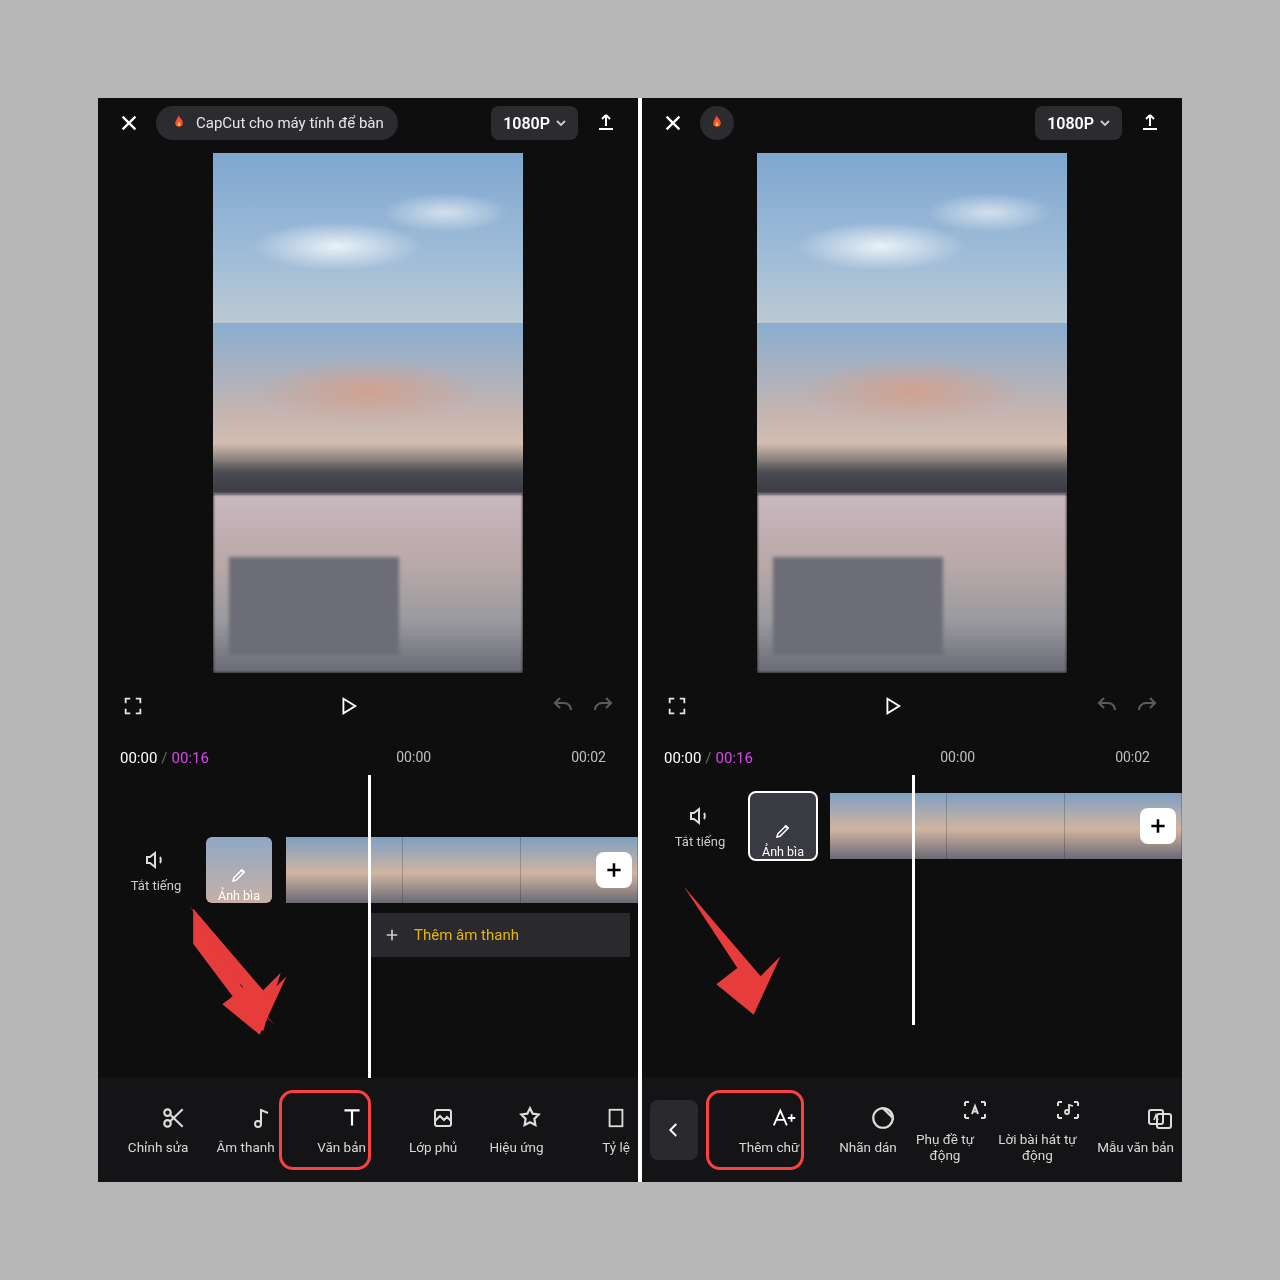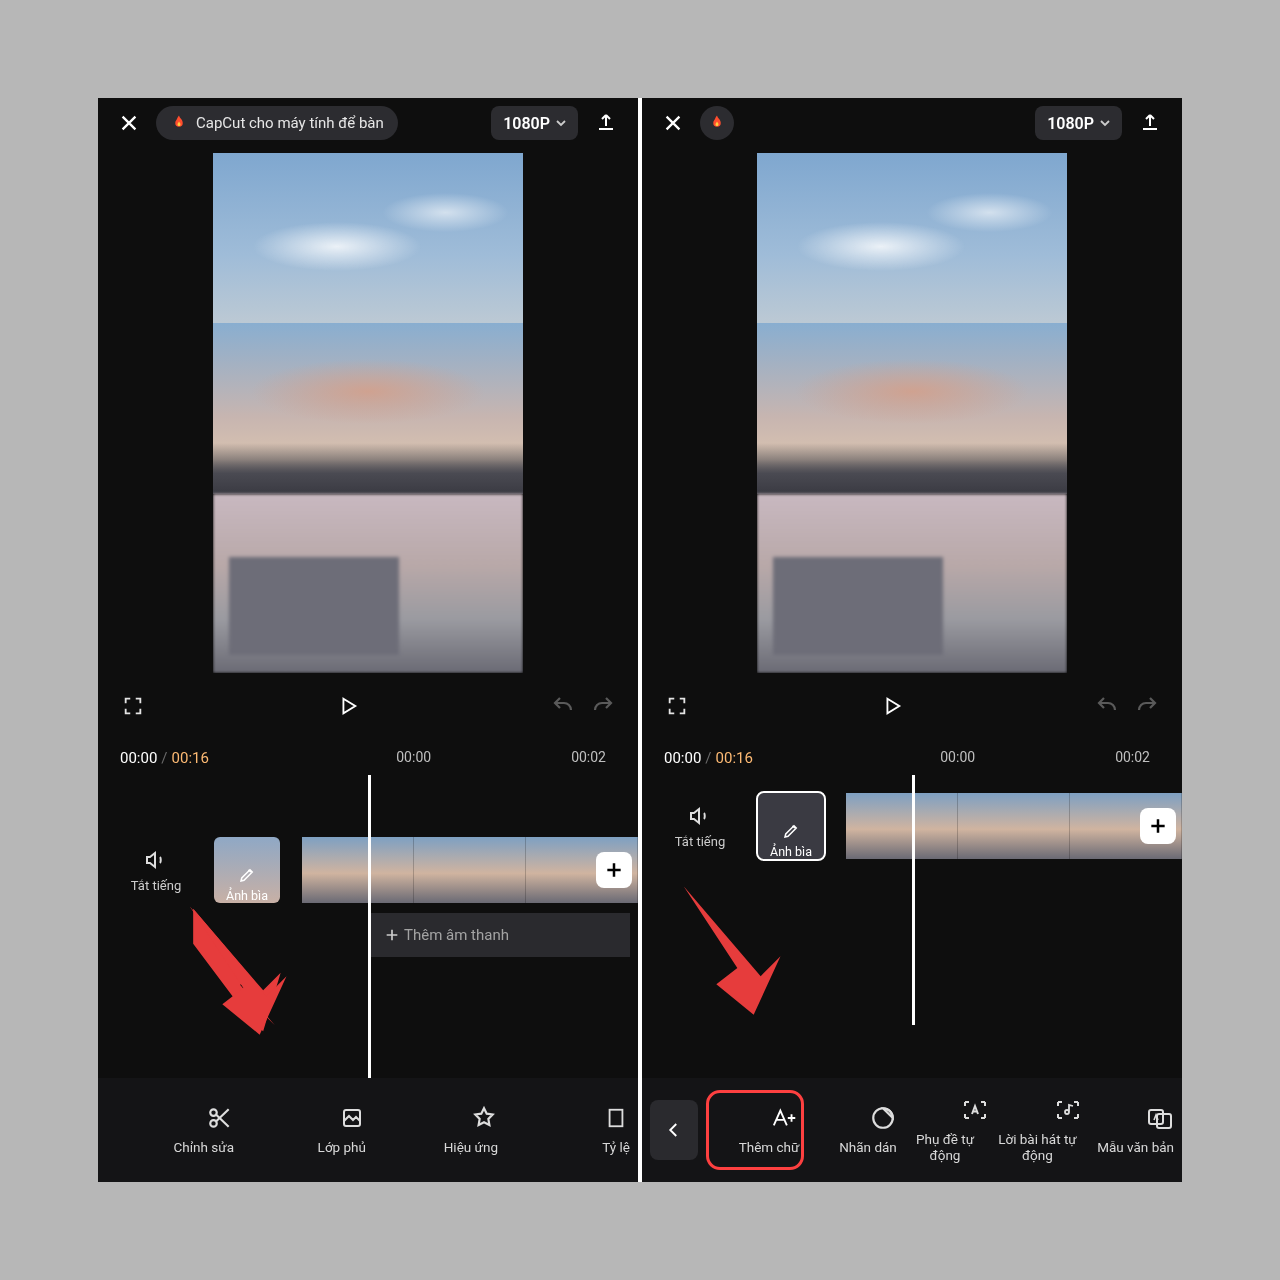--- a/index.html
+++ b/index.html
@@ -111,41 +111,41 @@
   .undo-redo { display:flex; gap:14px; color:#5a5a5a;}
   .time-row {
     height: 40px;
     display: flex;
     align-items: flex-start;
     padding: 0 22px;
     font-size: 15px;
     margin-top: 15px;
   }
   .time-cur { color: #fff;}
-  .time-tot { color: #fdba74;}
+  .time-tot { color: #d946ef;}
   .time-ticks { flex:1; display:flex; justify-content:flex-end; gap: 140px; margin-right:10px; color:#bfbfbf; font-size:14px;}
   .timeline-zone {
     flex: 1;
     position: relative;
     padding-left: 22px;
   }
   .playhead {
     position:absolute;
     left: 270px;
     top: -14px;
     bottom: 0;
     width: 3px;
     background: #fff;
     z-index: 5;
   }
   .pane.right .playhead { bottom: auto; height: 250px;}
   .tl-grid {
     display:flex;
     align-items:center;
-    gap: 22px;
+    gap: 14px;
     position:relative;
     margin-top: 10px;
   }
   .mute-col {
     width: 72px;
     text-align: center;
     color:#ccc;
     font-size:13px;
   }
   .mute-col .ic { display:flex;justify-content:center;margin-bottom:6px;}
@@ -177,23 +177,23 @@
     display:flex;align-items:center;justify-content:center;
     color:#000; z-index:6;
   }
   .audio-row {
     margin-top: 10px;
     margin-left: 250px;
     background:#2a2a2e;
     height:44px;
     display:flex;align-items:center;
     padding:8px 14px;
-    gap:4px;
+    gap:14px;
     font-size:15px;
-    color:#a3a3a3;
+    color:#eab308;
     width: 260px;
   }
   .red-arrow {
     position:absolute;
     width:120px;height:140px;
     z-index:8;
   }
   .bottom-toolbar {
     height: 104px;
     background:#141416;
@@ -360,20 +360,36 @@
             <svg width="26" height="26" viewBox="0 0 24 24" fill="none" stroke="#ddd" stroke-width="2">
               <circle cx="6" cy="7" r="3"></circle>
               <circle cx="6" cy="17" r="3"></circle>
               <path d="M8.5 9L20 20M8.5 15L20 4"></path>
             </svg>
           </div>
         <span>Chỉnh sửa</span>
       </div>
       <div class="tool">
         <div class="ic">
+            <svg width="24" height="26" viewBox="0 0 24 24" fill="none" stroke="#ddd" stroke-width="2">
+              <path d="M12 18a3 3 0 11-6 0 3 3 0 016 0zV4l7 3"></path>
+            </svg>
+          </div>
+        <span>Âm thanh</span>
+      </div>
+      <div class="tool highlight">
+        <div class="ic">
+            <svg width="26" height="26" viewBox="0 0 24 24" fill="none" stroke="#fff" stroke-width="2">
+              <path d="M5 5h14M12 5v14"></path>
+            </svg>
+          </div>
+        <span>Văn bản</span>
+      </div>
+      <div class="tool">
+        <div class="ic">
             <svg width="24" height="24" viewBox="0 0 24 24" fill="none" stroke="#ddd" stroke-width="2">
               <rect x="4" y="4" width="16" height="16" rx="2"></rect>
               <path d="M4 15l5-5 4 4 3-3 4 4"></path>
             </svg>
           </div>
         <span>Lớp phủ</span>
       </div>
       <div class="tool">
         <div class="ic">
             <svg width="26" height="26" viewBox="0 0 24 24" fill="none" stroke="#ddd" stroke-width="2">

